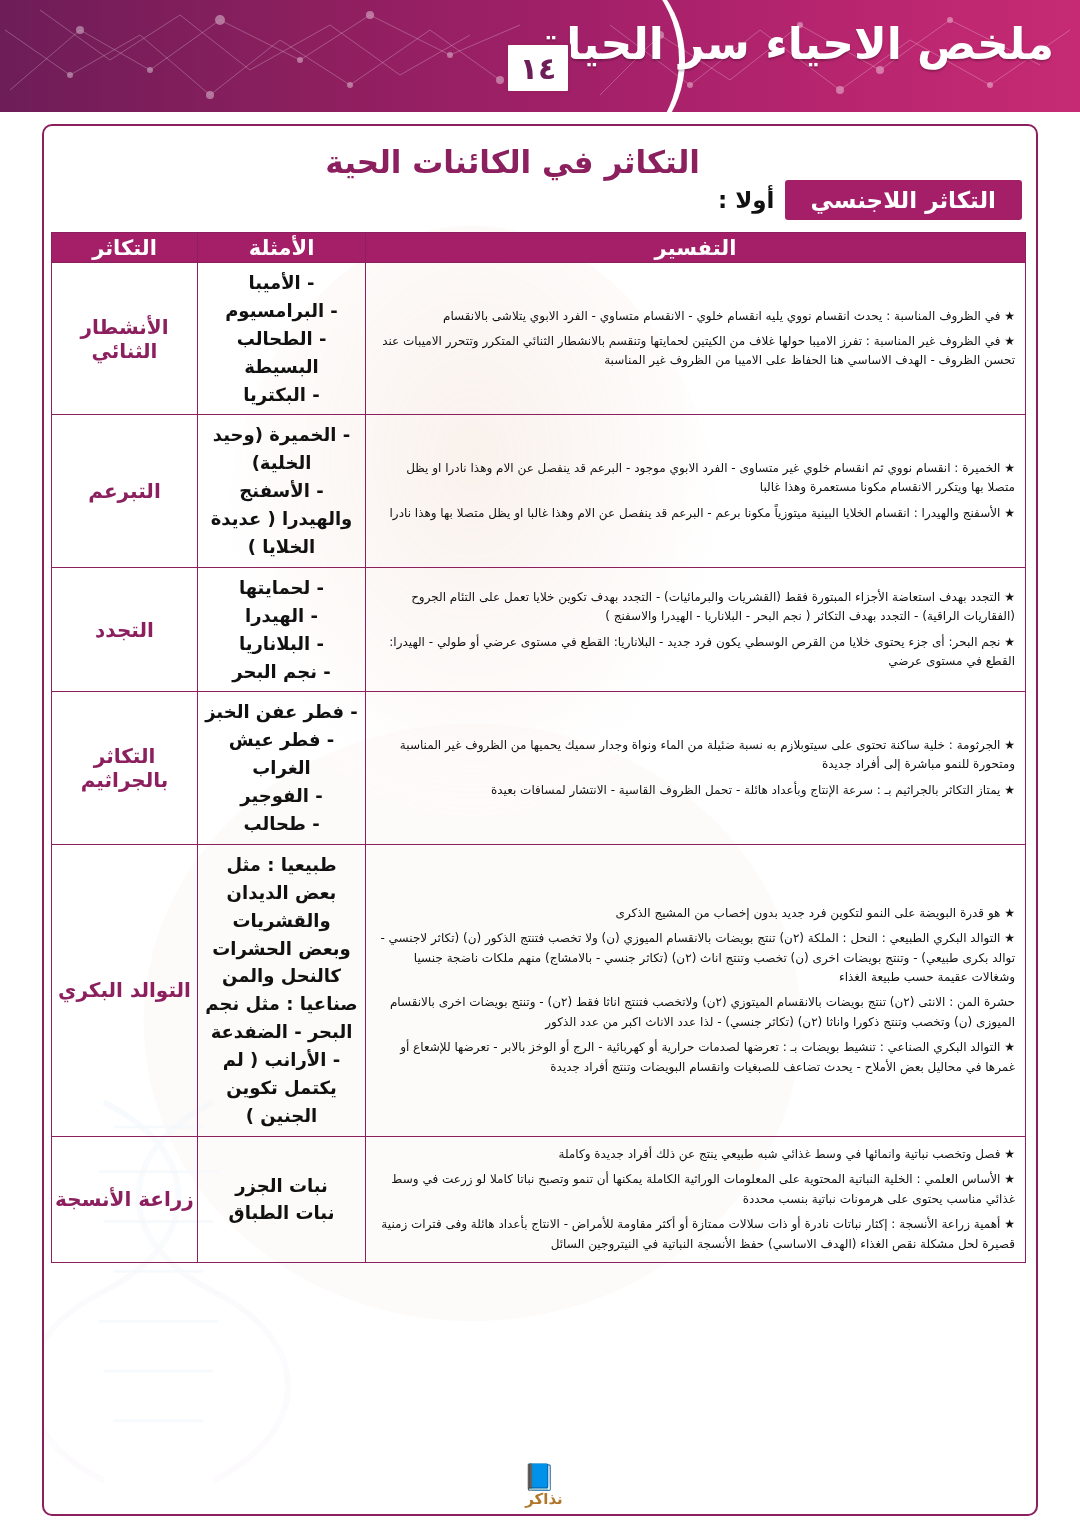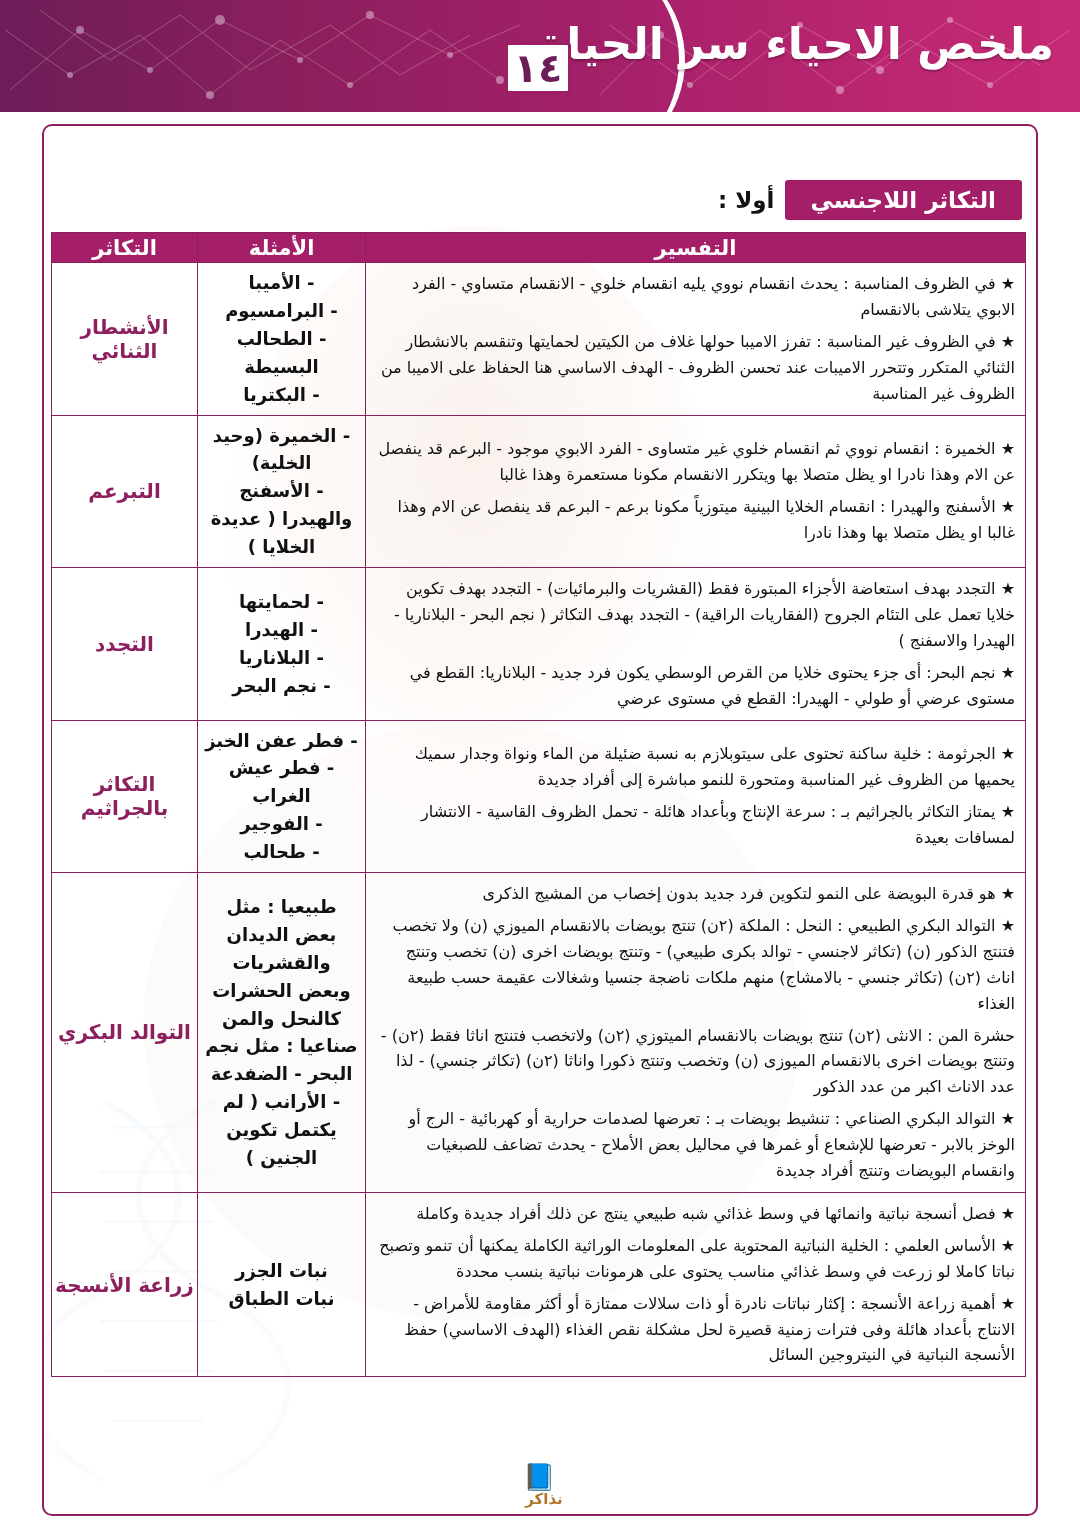--- a/index.html
+++ b/index.html
@@ -26,21 +26,21 @@
     letter-spacing:0px; white-space:nowrap;
     text-shadow:0 2px 2px rgba(0,0,0,.25);
     font-family:"DejaVu Sans", sans-serif;
   }
   .page-badge {
     position:absolute; left:505px; top:42px;
     width:66px; height:52px;
     background:#ffffff; border:3px solid #9c1f63;
     border-radius:4px;
     display:flex; align-items:center; justify-content:center;
-    font-size:40px; font-weight:bold; color:#6d1d58;
+    font-size:30px; font-weight:bold; color:#6d1d58;
   }
   .banner-curve {
     position:absolute; left:565px; top:-40px;
     width:120px; height:200px;
     border-right:6px solid #ffffff;
     border-radius:0 90px 90px 0 / 0 100px 100px 0;
   }
 
   
   .card {
@@ -108,21 +108,21 @@
 
   td.type {
     text-align:center; color:#8c1f5e; font-size:20px; font-weight:bold;
     padding:4px 2px;
   }
   td.examples {
     text-align:center; color:#111; font-size:18px; font-weight:bold;
     line-height:1.55; padding:6px 6px;margin-left:17px;
   }
   td.expl {
-    padding:8px 10px; font-size:16px; line-height:1.62; color:#111;
+    padding:8px 10px; font-size:12px; line-height:1.62; color:#111;
     text-align:right;
   }
   td.expl p { margin:0 0 6px 0; }
   td.expl p:last-child { margin-bottom:0; }
 
   
   .footer-logo {
     position:absolute; left:0; right:0; bottom:6px;
     text-align:center; z-index:3;
   }
@@ -197,20 +197,21 @@
     </g>
   </svg>
 
   <div class="card-inner">
     <div class="head-row">
       <div class="first-label">
         <span class="pill">التكاثر اللاجنسي</span>
         <span class="txt-right">أولا :</span>
       </div>
       <div class="chapter-title">
+        <div class="l2">التكاثر في الكائنات الحية</div>
       </div>
     </div>
 
     <table class="main">
       <colgroup>
         <col class="c-exp">
           <col class="c-ex">
           <col class="c-type">
       </colgroup>
       <thead>
@@ -279,21 +280,21 @@
               <p>★ التوالد البكري الصناعي : تنشيط بويضات بـ : تعرضها لصدمات حرارية أو كهربائية - الرج أو الوخز بالابر - تعرضها للإشعاع أو غمرها في محاليل بعض الأملاح - يحدث تضاعف للصبغيات وانقسام البويضات وتنتج أفراد جديدة</p>
             </td>
             <td class="examples">
               <div>طبيعيا : مثل بعض الديدان والقشريات وبعض الحشرات كالنحل والمن</div>
               <div>صناعيا : مثل نجم البحر - الضفدعة - الأرانب ( لم يكتمل تكوين الجنين )</div>
             </td>
             <td class="type">التوالد البكري</td>
           </tr>
           <tr>
             <td class="expl">
-              <p>★ فصل أنسجة نباتية وانمائها في وسط غذائي شبه طبيعي ينتج عن ذلك أفراد جديدة وكاملة</p>
+              <p>★ فصل وتخصب نباتية وانمائها في وسط غذائي شبه طبيعي ينتج عن ذلك أفراد جديدة وكاملة</p>
               <p>★ الأساس العلمي : الخلية النباتية المحتوية على المعلومات الوراثية الكاملة يمكنها أن تنمو وتصبح نباتا كاملا لو زرعت في وسط غذائي مناسب يحتوى على هرمونات نباتية بنسب محددة</p>
               <p>★ أهمية زراعة الأنسجة : إكثار نباتات نادرة أو ذات سلالات ممتازة أو أكثر مقاومة للأمراض - الانتاج بأعداد هائلة وفى فترات زمنية قصيرة لحل مشكلة نقص الغذاء (الهدف الاساسي) حفظ الأنسجة النباتية في النيتروجين السائل</p>
             </td>
             <td class="examples">
               <div>نبات الجزر</div>
               <div>نبات الطباق</div>
             </td>
             <td class="type">زراعة الأنسجة</td>
           </tr>
         </tbody>

